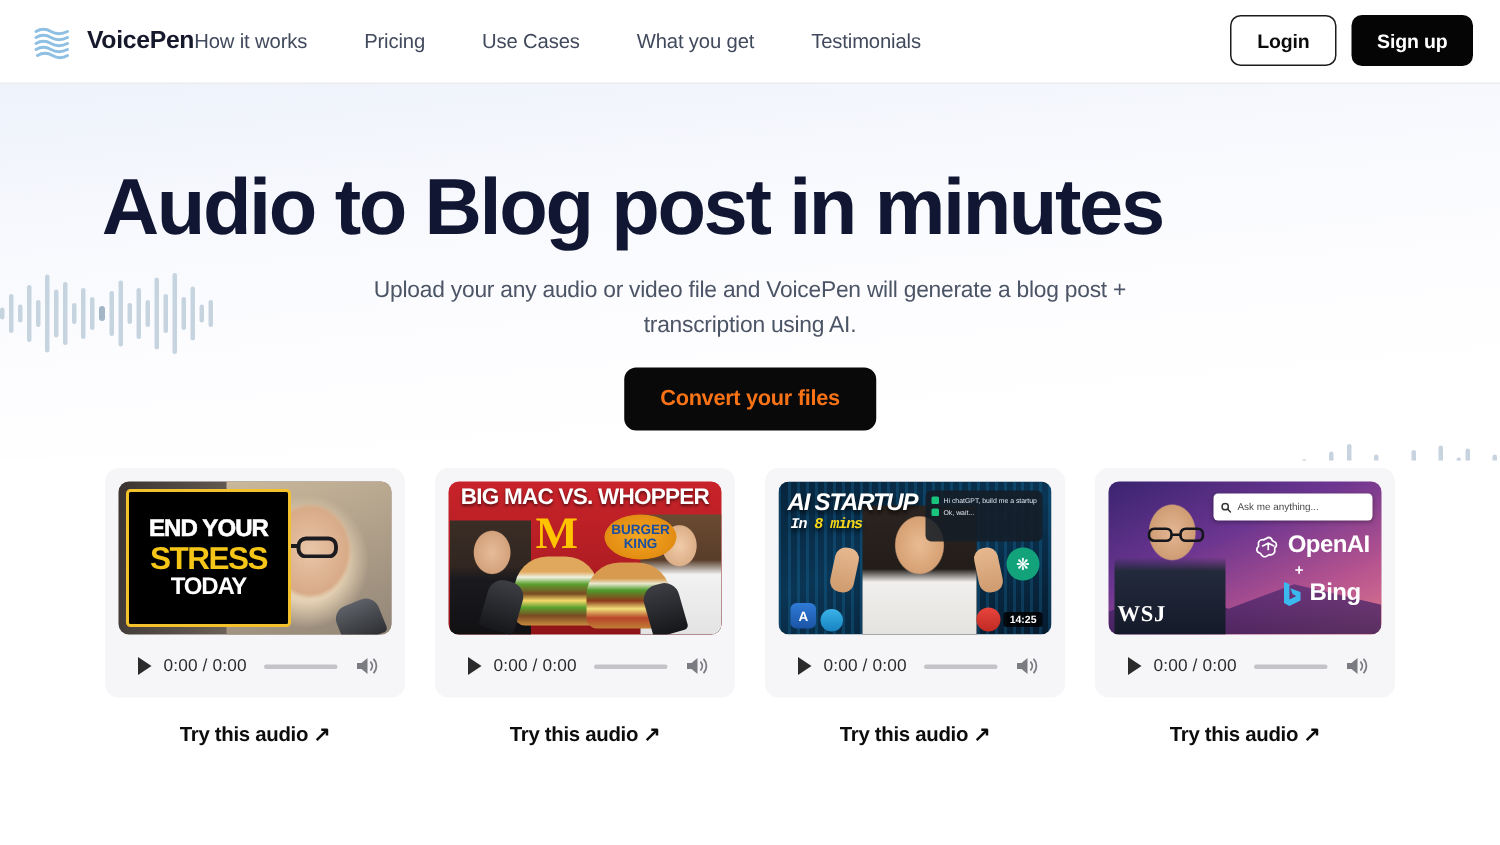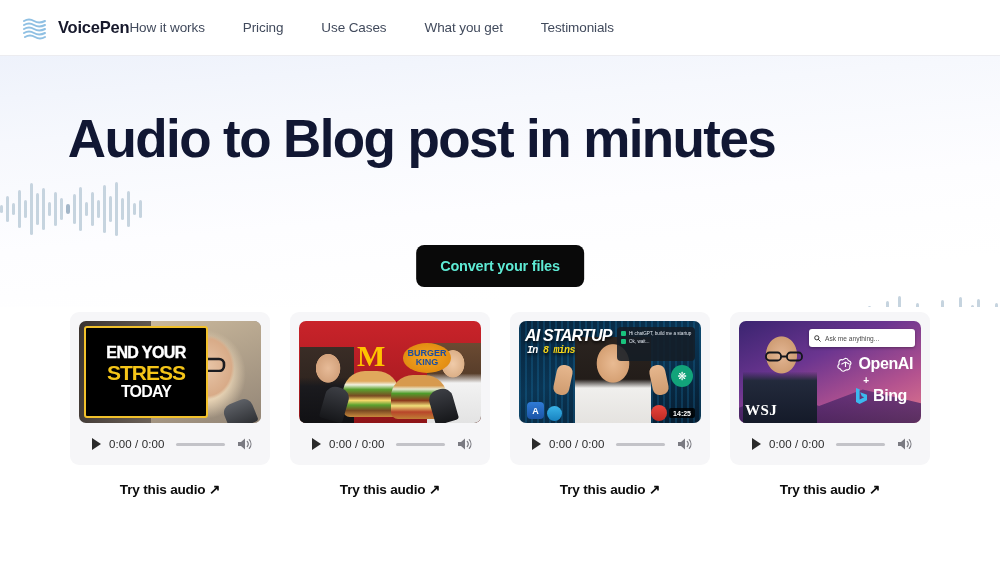--- a/index.html
+++ b/index.html
@@ -155,21 +155,21 @@
   .hero-cta {
     position: absolute;
     top: 189px;
     left: 50%;
     transform: translateX(-50%);
     height: 42px;
     padding: 12px 24px;
     border: none;
     border-radius: 8px;
     background: #090909;
-    color: #5eead4;
+    color: #f97316;
     font-size: 14.5px;
     font-weight: 700;
     letter-spacing: -0.2px;
     cursor: pointer;
     font-family: "Liberation Sans", sans-serif;
   }
 
   
   .cards-row {
     position: relative;
@@ -264,21 +264,21 @@
   .t1 .glasses {
     position: absolute; right: 34px; top: 36px; width: 62px; height: 15px;
   }
   .t1 .mic {
     position: absolute; right: 6px; bottom: -4px; width: 30px; height: 26px;
     background: linear-gradient(180deg,#5d6066,#2e3034);
     border-radius: 9px 9px 3px 3px;
     transform: rotate(-22deg);
   }
   .t1 .panel {
-    position: absolute; left: 5px; top: 5px; width: 124px; height: 92px;
+    position: absolute; left: 5px; top: 5px; width: 110px; height: 92px;
     background: #000; border: 2.5px solid #f2c12b; border-radius: 3px;
     display: flex; flex-direction: column; align-items: center; justify-content: center;
     gap: 1px;
   }
   .t1 .l1 { color:#fff; font-size: 16px; font-weight: 900; letter-spacing:-0.6px; font-family:"Liberation Sans",sans-serif; -webkit-text-stroke: 0.4px #fff;}
   .t1 .l2 { color:#f5c518; font-size: 21px; font-weight: 900; letter-spacing:-1px; line-height:0.95; font-family:"Liberation Sans",sans-serif;}
   .t1 .l3 { color:#fff; font-size: 16px; font-weight: 900; letter-spacing:-0.8px; line-height:1; font-family:"Liberation Sans",sans-serif;}
 
   
   .t2 { background: linear-gradient(180deg,#c9232a 0%,#b01d23 55%,#8e1418 100%); }
@@ -485,20 +485,24 @@
   </div>
 
   <div class="nav-links">
     <span class="nav-link">How it works</span>
     <span class="nav-link">Pricing</span>
     <span class="nav-link">Use Cases</span>
     <span class="nav-link">What you get</span>
     <span class="nav-link">Testimonials</span>
   </div>
 
+  <div class="auth-group">
+    <button class="btn-login">Login</button>
+    <button class="btn-signup">Sign up</button>
+  </div>
 </div>
 
 <div class="hero">
 
   <span>
     <svg class="wave-left" viewBox="0 0 148 62" preserveAspectRatio="none">
       <g fill="#c4d2de">
         <rect x="2" y="27" width="3" height="8" rx="1.5"></rect>
         <rect x="8" y="18" width="3" height="26" rx="1.5"></rect>
         <rect x="14" y="25" width="3" height="12" rx="1.5"></rect>
@@ -522,20 +526,21 @@
         <rect x="123" y="20" width="3" height="22" rx="1.5"></rect>
         <rect x="129" y="13" width="3" height="36" rx="1.5"></rect>
         <rect x="135" y="25" width="3" height="12" rx="1.5"></rect>
         <rect x="141" y="22" width="3" height="18" rx="1.5"></rect>
       </g>
     </svg>
   </span>
 
   <h1 class="hero-title">Audio to Blog post in minutes</h1>
 
+  <p class="hero-sub">Upload your any audio or video file and VoicePen will generate a blog post + transcription using AI.</p>
 
   <button class="hero-cta">Convert your files</button>
 
   <span>
     <svg class="wave-right" viewBox="0 0 148 58" preserveAspectRatio="none">
       <g fill="#c4d2de">
         <rect x="2" y="26" width="3" height="7" rx="1.5"></rect>
         <rect x="8" y="20" width="3" height="19" rx="1.5"></rect>
         <rect x="14" y="14" width="3" height="31" rx="1.5"></rect>
         <rect x="20" y="24" width="3" height="11" rx="1.5"></rect>
@@ -601,20 +606,21 @@
     <div class="card">
       <div class="thumb t2">
         <div class="pA"></div>
         <div class="pB"></div>
         <div class="burgerA"></div>
         <div class="burgerB"></div>
         <div class="mcd">M</div>
         <div class="bk">BURGER KING</div>
         <div class="micA"></div>
         <div class="micB"></div>
+        <div class="hdr">BIG MAC VS. WHOPPER</div>
       </div>
       <div class="player">
         <div class="play-tri"></div>
         <div class="time">0:00 / 0:00</div>
         <div class="scrub"></div>
         <svg class="vol" viewBox="0 0 16 14">
           <path d="M1 5h3l4-3.4v10.8L4 9H1z" fill="#7b7b82"></path>
           <path d="M10.2 4.4a4 4 0 0 1 0 5.2M12.3 2.6a6.7 6.7 0 0 1 0 8.8" fill="none" stroke="#7b7b82" stroke-width="1.2" stroke-linecap="round"></path>
         </svg>
       </div>

